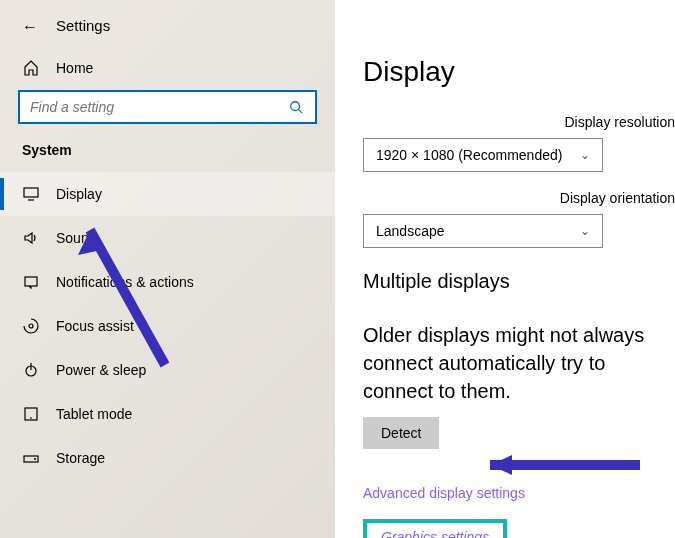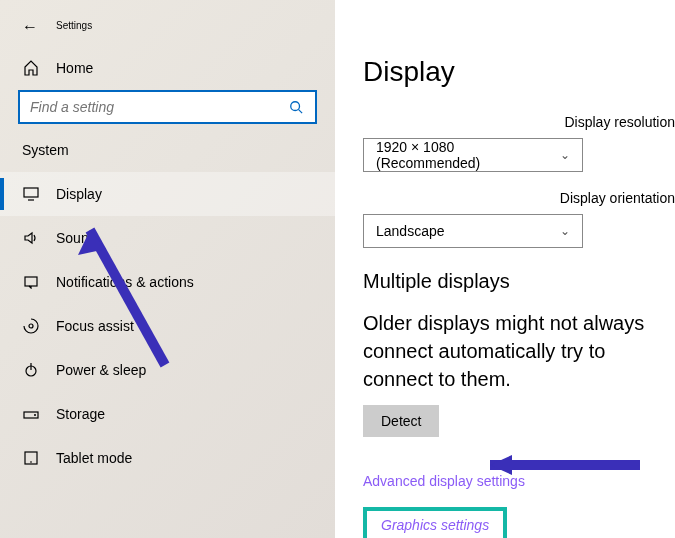--- a/index.html
+++ b/index.html
@@ -20,21 +20,21 @@
     padding: 10px 0 0 0;
     position: relative;
   }
   .back-row {
     display: flex;
     align-items: center;
     padding: 6px 18px 16px 22px;
     gap: 18px;
   }
   .back-arrow { font-size: 16px; cursor: pointer; }
-  .settings-title { font-size: 10px; }
+  .settings-title { font-size: 15px; }
   .home-row {
     display: flex;
     gap: 16px;
     padding: 10px 0 14px 22px;
     cursor: pointer;
   }
   .icon { width: 18px; display: inline-flex; align-items: center; justify-content: center; }
   .search-row { padding: 0 18px 18px 18px; }
   .search-box {
     width: 100%;
@@ -50,21 +50,21 @@
     border: none;
     outline: none;
     font-size: 14px;
     font-style: italic;
     color: #777;
     background: transparent;
   }
   .search-icon { color: #0067c0; }
   .system-label {
     padding: 0 0 14px 22px;
-    font-weight: 400;
+    font-weight: 700;
     font-size: 14px;
   }
   .nav-item {
     display: flex;
     align-items: center;
     height: 44px;
     gap: 16px;
     padding-left: 22px;
     cursor: pointer;
     position: relative;
@@ -81,31 +81,31 @@
   .nav-item.active { background: rgba(255,255,255,0.35); }
   .nav-label { font-size: 14px; }
   .main {
     flex: 1;
     padding: 56px 0 0 28px;
     position: relative;
   }
   .page-title { font-size: 28px; font-weight: 400; margin-bottom: 26px; }
   .field-label { font-size: 14px; margin-bottom: 8px; text-align: right; }
   .select-box {
-    width: 220px;
+    width: 240px;
     height: 34px;
     border: 1px solid #888;
     display: flex;
     align-items: center;
     justify-content: space-between;
     padding: 0 12px;
     margin-bottom: 18px;
     cursor: pointer;
   }
-  .section-title { font-size: 20px; margin: 22px 0 16px 0; }
+  .section-title { font-size: 20px; margin: 22px 0 28px 0; }
   .body-text { font-size: 20px; margin-bottom: 12px; line-height: 1.4; max-width: 310px; }
   .btn {
     height: 32px;
     padding: 0 18px;
     background: #ccc;
     border: none;
     font-size: 14px;
     cursor: pointer;
     margin-bottom: 36px;
   }
@@ -198,36 +198,36 @@
       <svg width="16" height="16" viewBox="0 0 16 16">
           <circle cx="8" cy="9" r="5" fill="none" stroke="#000" stroke-width="1.2"></circle>
           <line x1="8" y1="1" x2="8" y2="8" stroke="#000" stroke-width="1.2"></line>
         </svg>
     </span>
     <span class="nav-label">Power &amp; sleep</span>
   </div>
 
   <div class="nav-item">
     <span class="icon">
+      <svg width="16" height="14" viewBox="0 0 16 14">
+          <rect x="2" y="1" width="12" height="12" fill="none" stroke="#000" stroke-width="1.2"></rect>
+          <line x1="7" y1="11" x2="9" y2="11" stroke="#000" stroke-width="1.2"></line>
+        </svg>
+    </span>
+    <span class="nav-label">Tablet mode</span>
+  </div>
+
+  <div class="nav-item">
+    <span class="icon">
       <svg width="16" height="12" viewBox="0 0 16 12">
           <rect x="1" y="4" width="14" height="6" fill="none" stroke="#000" stroke-width="1.2"></rect>
           <circle cx="12" cy="7" r="1" fill="#000"></circle>
         </svg>
     </span>
     <span class="nav-label">Storage</span>
-  </div>
-
-  <div class="nav-item">
-    <span class="icon">
-      <svg width="16" height="14" viewBox="0 0 16 14">
-          <rect x="2" y="1" width="12" height="12" fill="none" stroke="#000" stroke-width="1.2"></rect>
-          <line x1="7" y1="11" x2="9" y2="11" stroke="#000" stroke-width="1.2"></line>
-        </svg>
-    </span>
-    <span class="nav-label">Tablet mode</span>
   </div>
 
   <svg class="arrow-svg" style="left:70px; top:225px;" width="120" height="150" viewBox="0 0 120 150">
     <path d="M20 5 L95 140" stroke="#3a2fb8" stroke-width="10" fill="none"></path>
     <polygon points="20,5 8,30 36,24" fill="#3a2fb8"></polygon>
   </svg>
 </div>
 
 <div class="main">
   <div class="page-title">Display</div>

